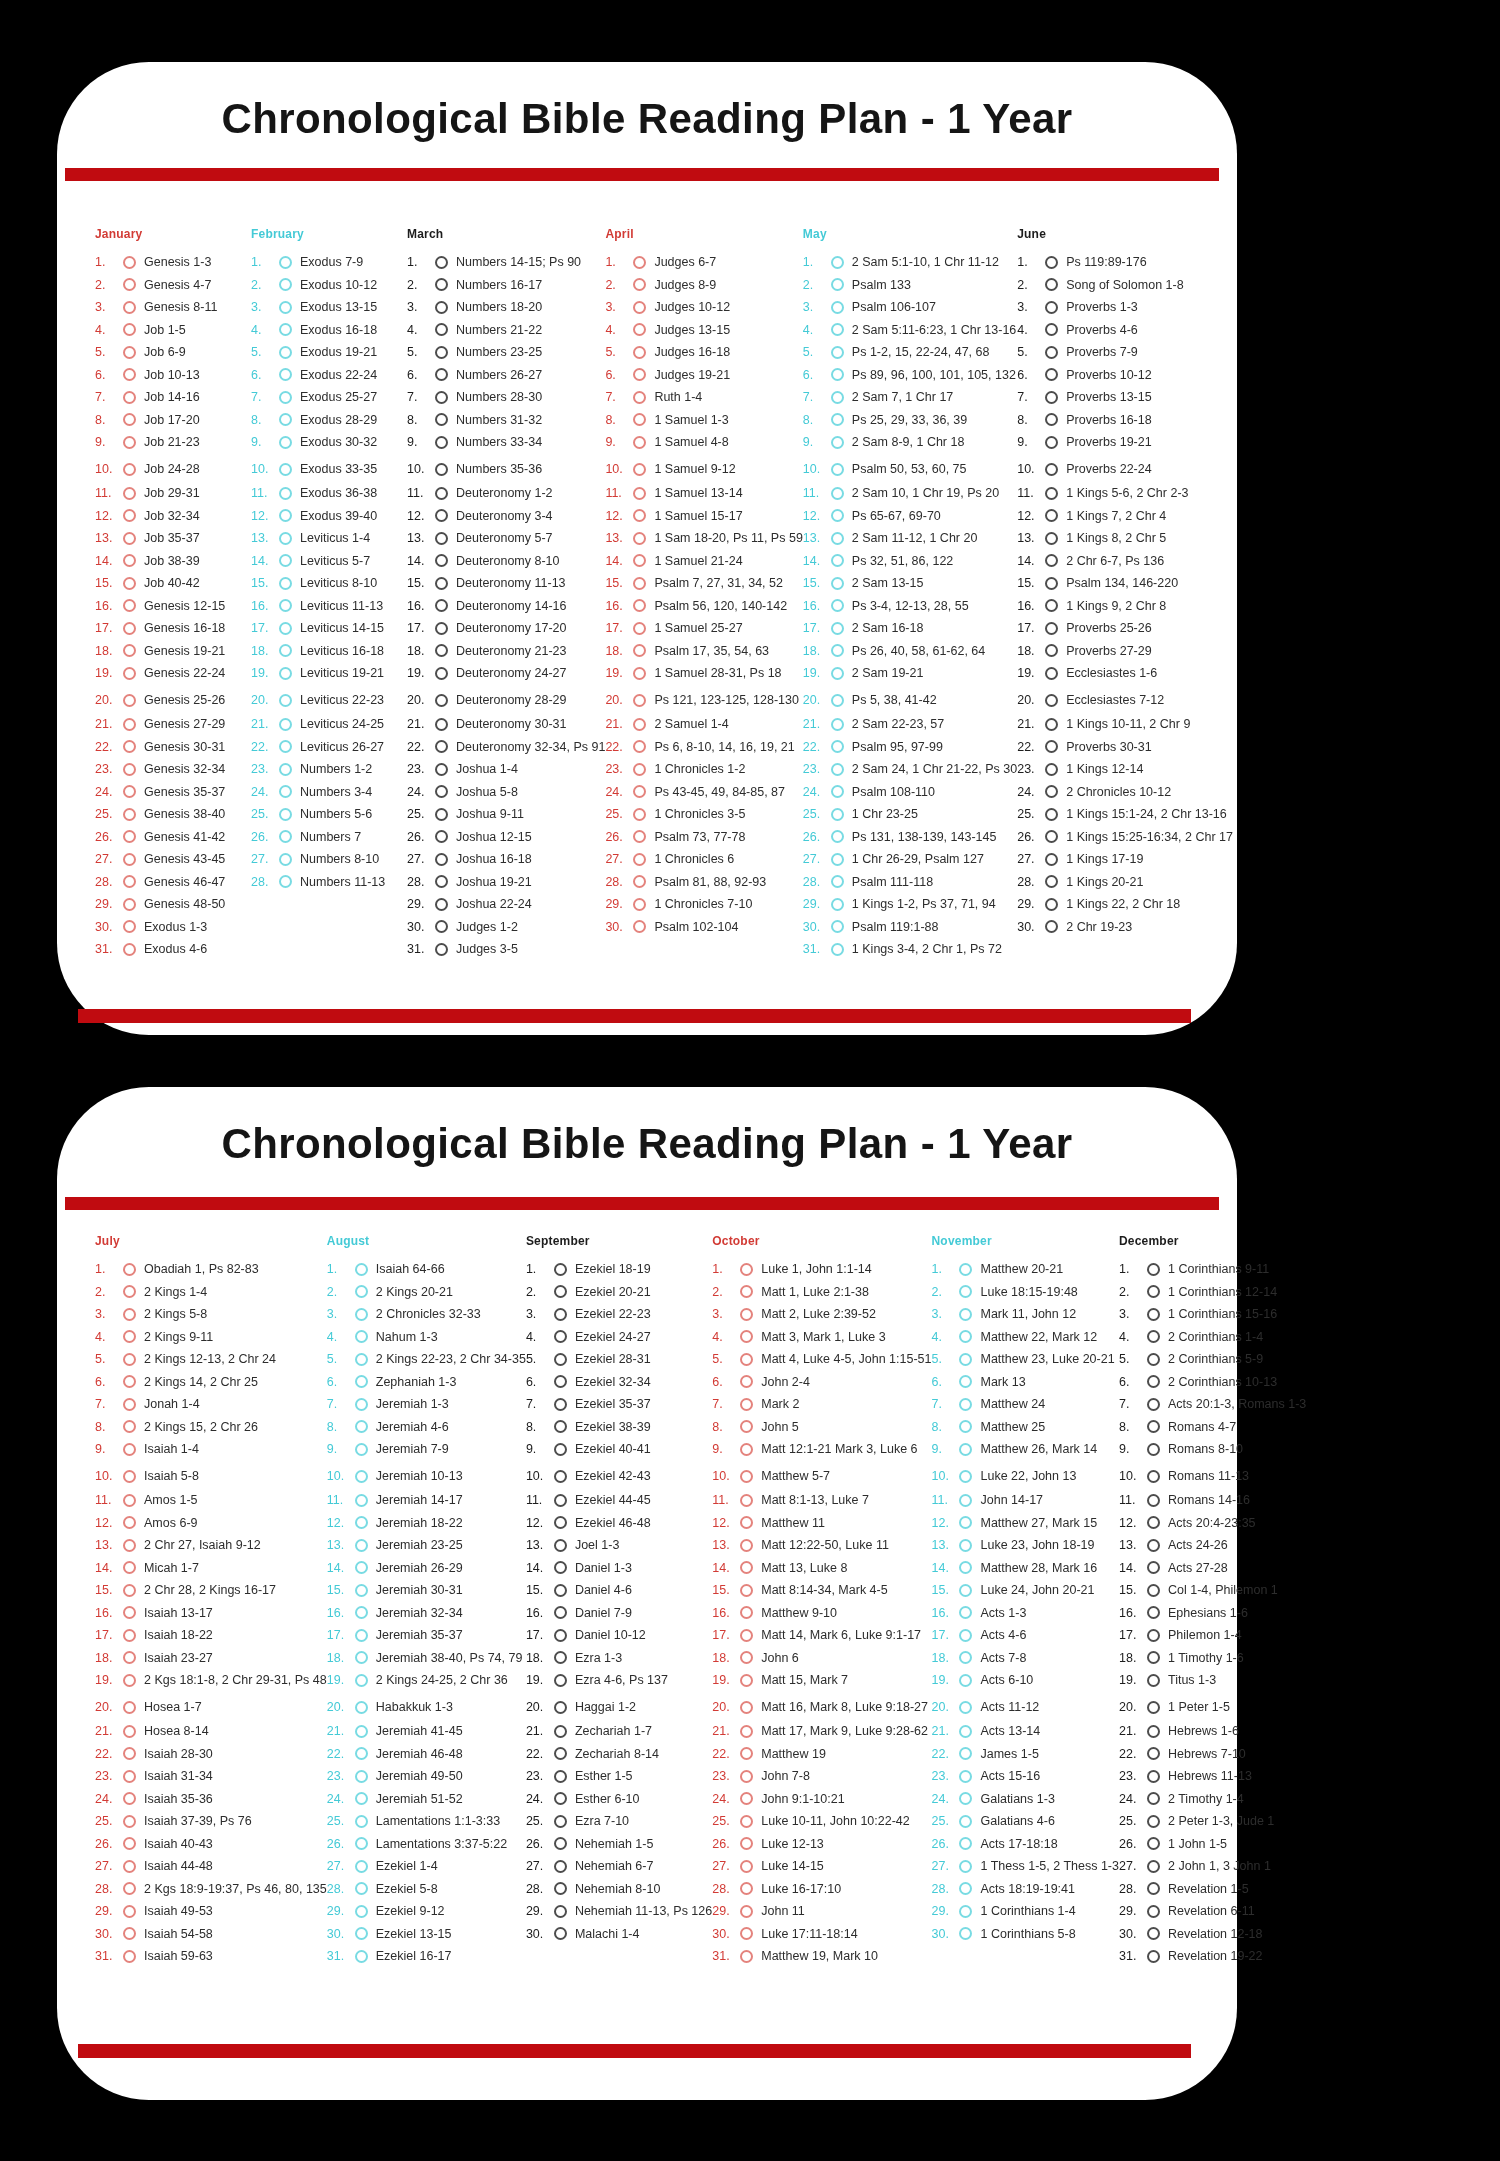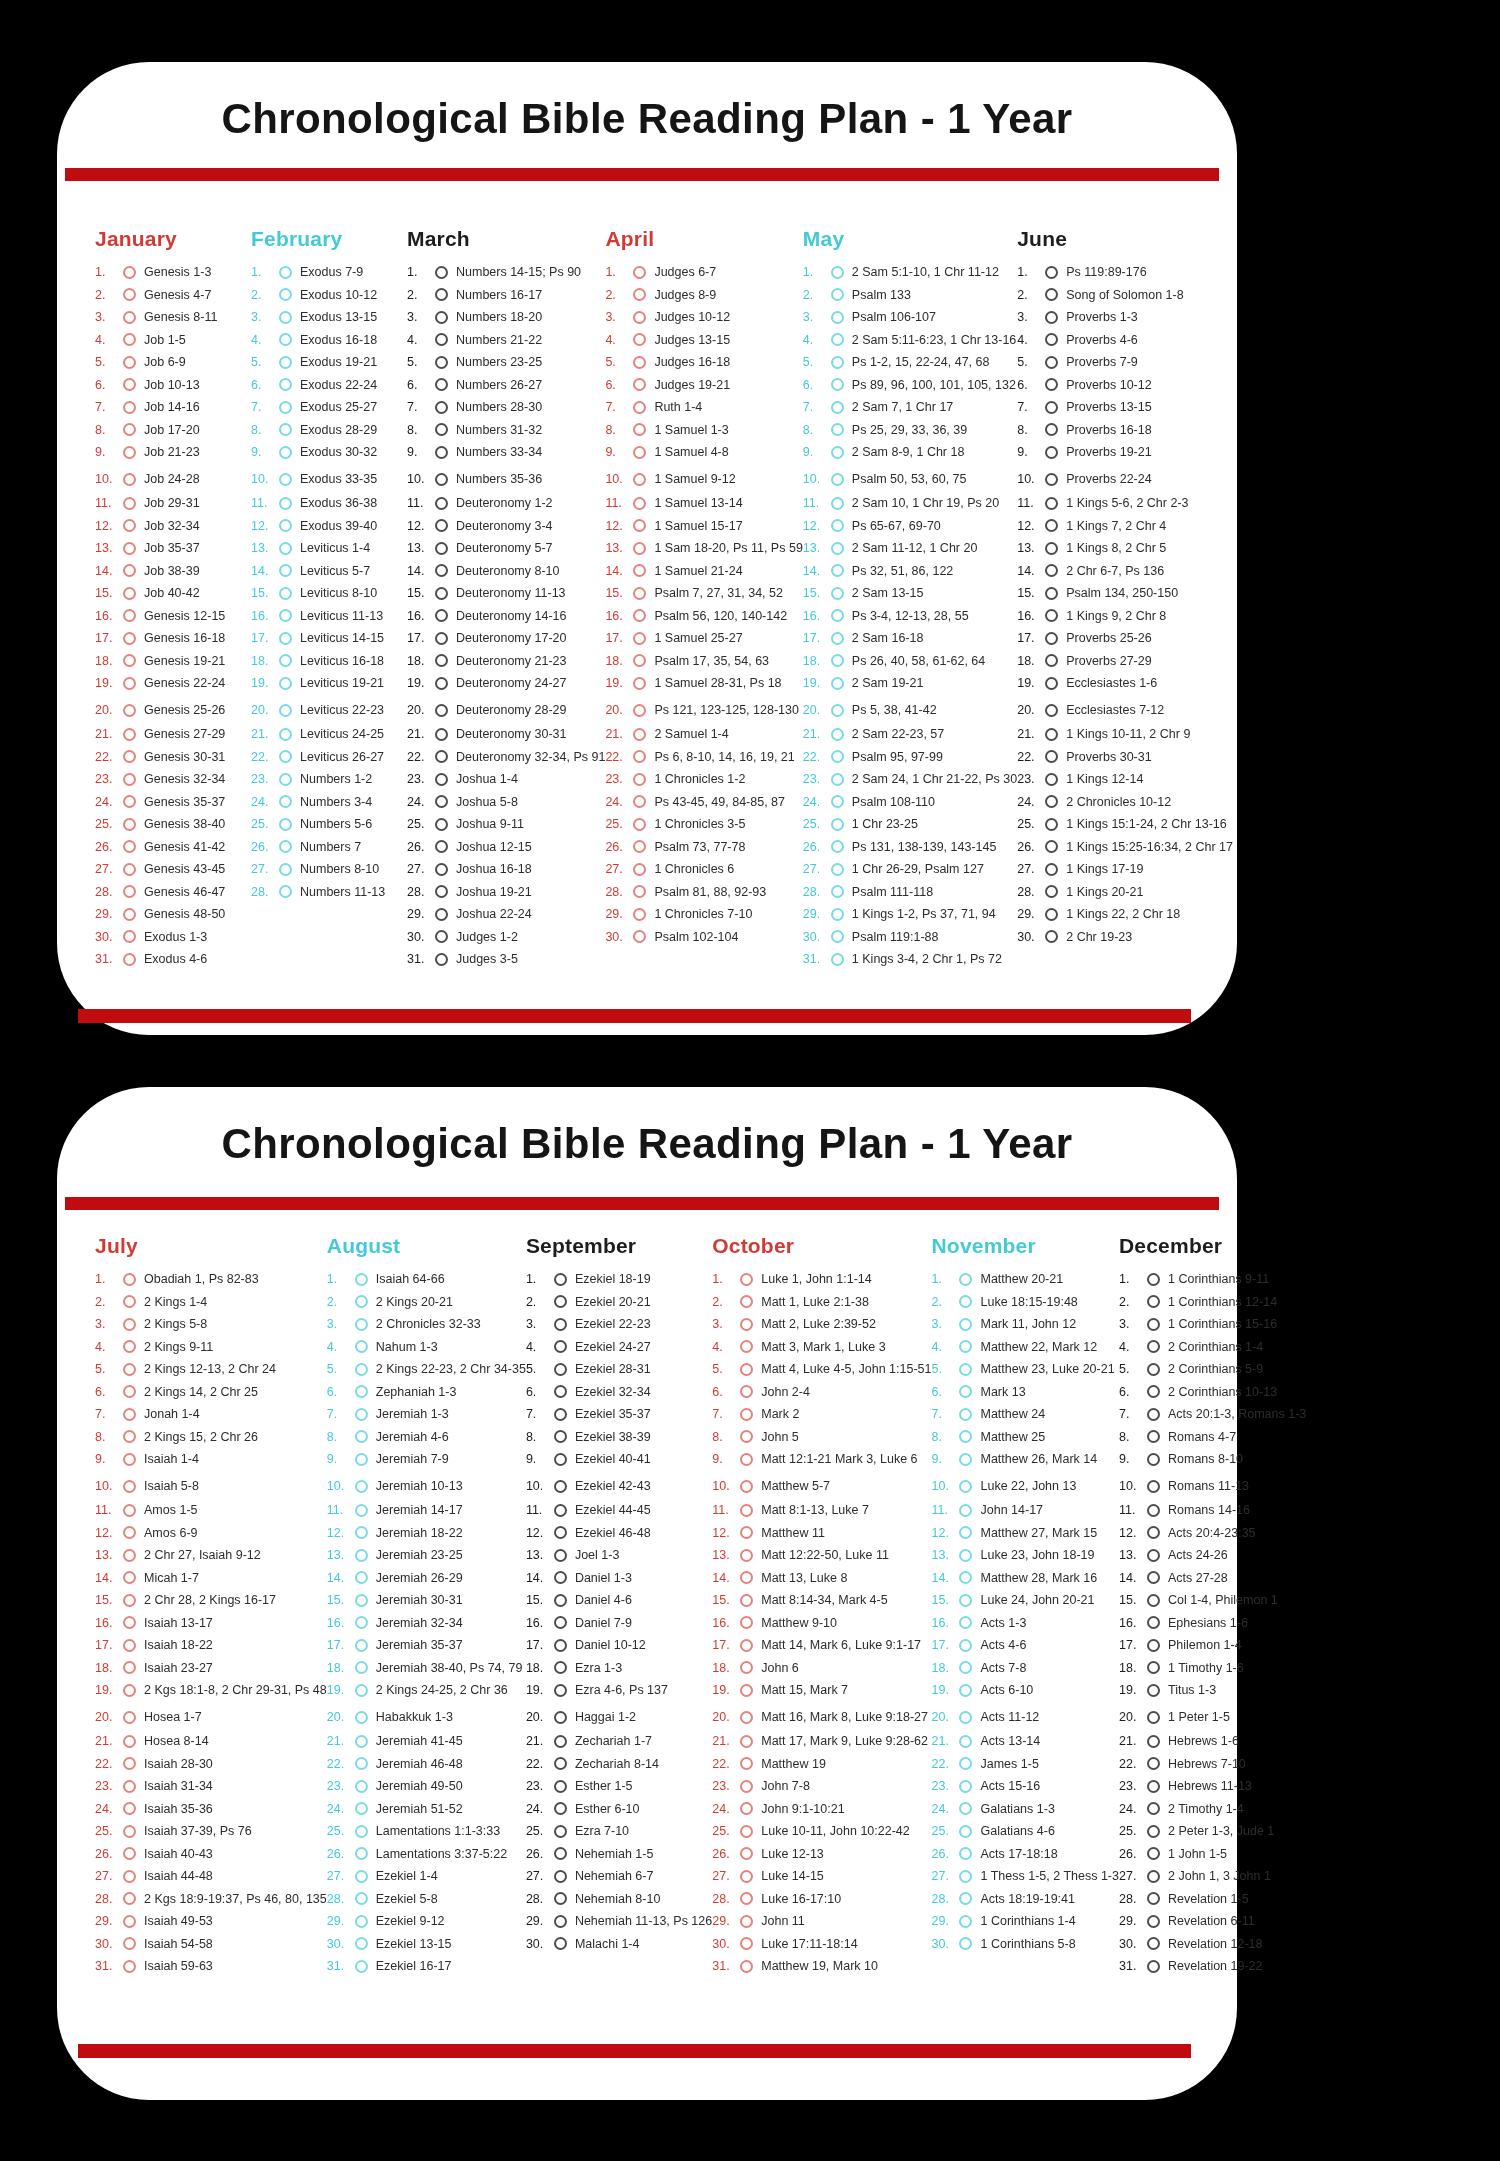--- a/index.html
+++ b/index.html
@@ -16,21 +16,21 @@
   #page2{top:1087px;height:1013px;}
   .page-title{
     text-align:center;font-weight:bold;font-size:42px;color:#151515;
     padding-top:33px;letter-spacing:.4px;
   }
   .title-rule{height:13px;background:var(--bar,#c00b10);margin:25px 18px 0 8px;}
   #page2 .title-rule{margin-top:29px;}
   .months{display:grid;grid-template-columns:repeat(6,1fr);padding:46px 4px 0 38px;}
   #page2 .months{padding-top:24px;}
   .month{overflow:visible;}
-  .month-name{font-size:21px;font-weight:bold;margin-bottom:10px;letter-spacing:.2px;}
+  .month-name{font-size:12px;font-weight:bold;margin-bottom:10px;letter-spacing:.2px;}
   .c-red  .month-name,.c-red  .day-num{color:var(--red,#d23b35);}
   .c-cyan .month-name,.c-cyan .day-num{color:var(--cyan,#44cad6);}
   .c-black .month-name,.c-black .day-num{color:var(--black,#1d1d1d);}
   .day-row{display:flex;align-items:center;height:22.5px;white-space:nowrap;}
   .day-row.group-end{margin-bottom:6px;align-items:flex-end;}
   .day-num{flex:none;width:27px;font-size:12.5px;}
   .day-circle{
     flex:none;width:9px;height:9px;border-radius:50%;
     margin:0 8px 0 1px;border:2px solid #999;background:transparent;
   }
@@ -887,21 +887,21 @@
           <span class="day-text">1 Kings 8, 2 Chr 5</span>
         </div>
         <div class="day-row">
           <span class="day-num">14.</span>
           <span class="day-circle"></span>
           <span class="day-text">2 Chr 6-7, Ps 136</span>
         </div>
         <div class="day-row">
           <span class="day-num">15.</span>
           <span class="day-circle"></span>
-          <span class="day-text">Psalm 134, 250-150</span>
+          <span class="day-text">Psalm 134, 146-220</span>
         </div>
         <div class="day-row">
           <span class="day-num">16.</span>
           <span class="day-circle"></span>
           <span class="day-text">1 Kings 9, 2 Chr 8</span>
         </div>
         <div class="day-row">
           <span class="day-num">17.</span>
           <span class="day-circle"></span>
           <span class="day-text">Proverbs 25-26</span>

